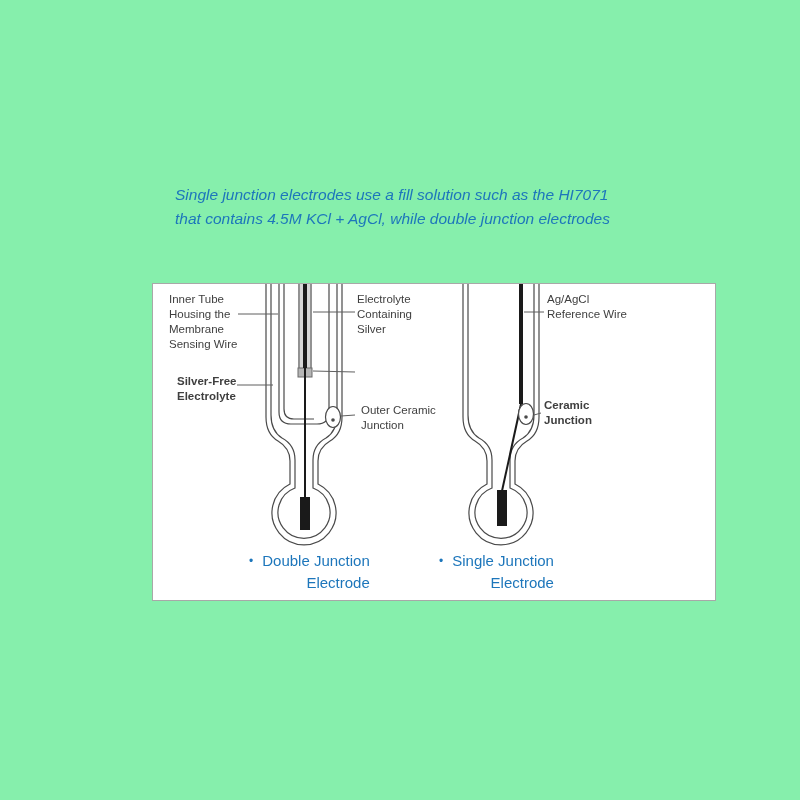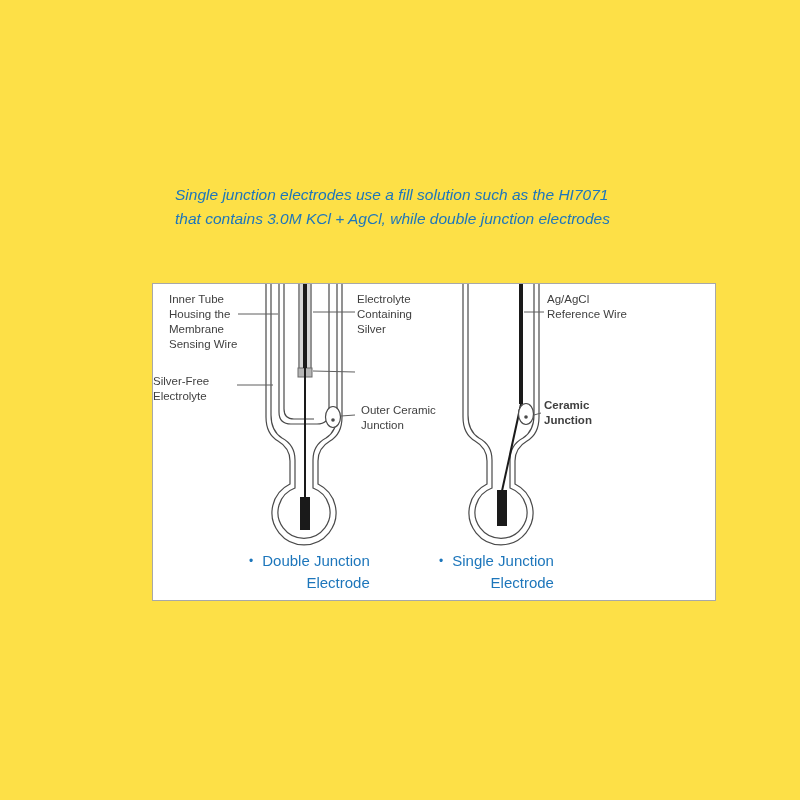--- a/index.html
+++ b/index.html
@@ -1,34 +1,34 @@
 <!DOCTYPE html>
 <html><head>
 <meta charset="utf-8">
 <style>
   html,body{margin:0;padding:0;background:#ffffff;}
   .page{
-    position:relative;width:800px;height:800px;background:#fde047;
+    position:relative;width:800px;height:800px;background:#86efac;
     font-family:"Liberation Sans",sans-serif;overflow:hidden;
   }
   .intro{
     position:absolute;left:175px;top:183px;width:486px;
     color:#1d76bb;font-style:italic;font-size:15.5px;line-height:24px;font-weight:500;
   }
   .intro div{white-space:nowrap;}
   .diagram-box{
     position:absolute;left:152px;top:283px;width:564px;height:318px;
     border:1px solid #a8a8a8;box-sizing:border-box;background:#ffffff;
   }
   .dg-svg{position:absolute;left:0;top:0;width:494px;height:316px;}
   .lbl{
     position:absolute;font-size:11.5px;line-height:15px;color:#3f3f3f;
   }
   .lbl-inner-tube{left:16px;top:8px;width:72px;}
-  .lbl-silver-free{left:0;top:90px;width:76px;}
+  .lbl-silver-free{left:24px;top:90px;width:76px;font-weight:bold;}
   .lbl-electrolyte-silver{left:204px;top:8px;width:78px;}
   .lbl-inner-ceramic{left:204px;top:75px;width:88px;}
   .lbl-outer-ceramic{left:208px;top:119px;width:88px;}
   .lbl-ref-wire{left:394px;top:8px;width:84px;}
   .lbl-ceramic{left:391px;top:114px;width:60px;font-weight:bold;}
   .caption{
     position:absolute;display:flex;gap:9px;align-items:flex-start;
     color:#1d76bb;font-size:15px;line-height:22px;
   }
   .caption .bullet{font-size:12px;line-height:22px;}
@@ -36,21 +36,21 @@
   .caption-left{left:96px;top:266px;}
   .caption-right{left:286px;top:266px;}
 </style>
 </head>
 <body>
 
 <div class="page">
 
   <div class="intro">
     <div>Single junction electrodes use a fill solution such as the HI7071</div>
-    <div>that contains 3.0M KCl + AgCl, while double junction electrodes</div>
+    <div>that contains 4.5M KCl + AgCl, while double junction electrodes</div>
   </div>
 
   <div class="diagram-box">
 
     <svg class="dg-svg" viewBox="0 0 494 316">
 
       <g fill="none" stroke="#4a4a4a" stroke-width="1.2">
 
         <path d="M113,0 V133 Q113,150 125,157 Q137,164 137,177 V200 A32,32 0 1 0 165,200 V177 Q165,164 177,157 Q189,150 189,133 V0"></path>
         <path d="M118,0 V131 Q118,147 129,154 Q142,161 142,176 V204 A26,26 0 1 0 160,204 V176 Q160,161 173,154 Q184,147 184,131 V0"></path>

